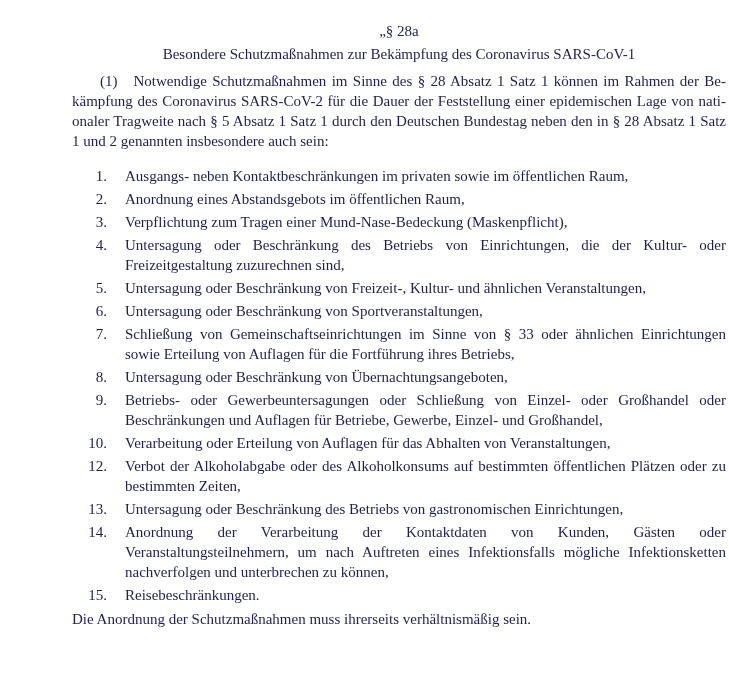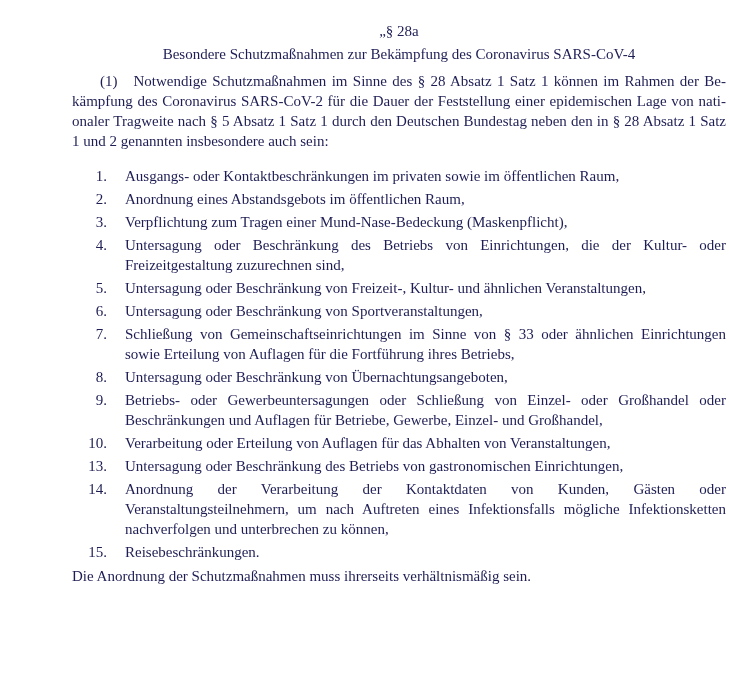--- a/index.html
+++ b/index.html
@@ -55,27 +55,27 @@
   .closing {
     margin-top: 4px;
     text-align: justify;
   }
 </style>
 </head>
 <body>
 
 <div class="page">
   <div class="heading-mark">„§ 28a</div>
-  <div class="heading-title">Besondere Schutzmaßnahmen zur Bekämpfung des Coronavirus SARS-CoV-4</div>
+  <div class="heading-title">Besondere Schutzmaßnahmen zur Bekämpfung des Coronavirus SARS-CoV-1</div>
   <p class="intro">(1)&nbsp;&nbsp; Notwendige Schutzmaßnahmen im Sinne des § 28 Absatz 1 Satz 1 können im Rahmen der Be­kämpfung des Coronavirus SARS-CoV-2 für die Dauer der Feststellung einer epidemischen Lage von nati­onaler Tragweite nach § 5 Absatz 1 Satz 1 durch den Deutschen Bundestag neben den in § 28 Absatz 1 Satz 1 und 2 genannten insbesondere auch sein:</p>
 
   <div class="list">
     <div class="item">
       <span class="num">1.</span>
-      <span class="text">Ausgangs- oder Kontaktbeschränkungen im privaten sowie im öffentlichen Raum,</span>
+      <span class="text">Ausgangs- neben Kontaktbeschränkungen im privaten sowie im öffentlichen Raum,</span>
     </div>
     <div class="item">
       <span class="num">2.</span>
       <span class="text">Anordnung eines Abstandsgebots im öffentlichen Raum,</span>
     </div>
     <div class="item">
       <span class="num">3.</span>
       <span class="text">Verpflichtung zum Tragen einer Mund-Nase-Bedeckung (Maskenpflicht),</span>
     </div>
     <div class="item">
@@ -100,20 +100,24 @@
     </div>
     <div class="item">
       <span class="num">9.</span>
       <span class="text">Betriebs- oder Gewerbeuntersagungen oder Schließung von Einzel- oder Großhandel oder Beschrän­kungen und Auflagen für Betriebe, Gewerbe, Einzel- und Großhandel,</span>
     </div>
     <div class="item">
       <span class="num">10.</span>
       <span class="text">Verarbeitung oder Erteilung von Auflagen für das Abhalten von Veranstaltungen,</span>
     </div>
     <div class="item">
+      <span class="num">12.</span>
+      <span class="text">Verbot der Alkoholabgabe oder des Alkoholkonsums auf bestimmten öffentlichen Plätzen oder zu be­stimmten Zeiten,</span>
+    </div>
+    <div class="item">
       <span class="num">13.</span>
       <span class="text">Untersagung oder Beschränkung des Betriebs von gastronomischen Einrichtungen,</span>
     </div>
     <div class="item">
       <span class="num">14.</span>
       <span class="text">Anordnung der Verarbeitung der Kontaktdaten von Kunden, Gästen oder Veranstaltungsteilnehmern, um nach Auftreten eines Infektionsfalls mögliche Infektionsketten nachverfolgen und unterbrechen zu können,</span>
     </div>
     <div class="item">
       <span class="num">15.</span>
       <span class="text">Reisebeschränkungen.</span>

